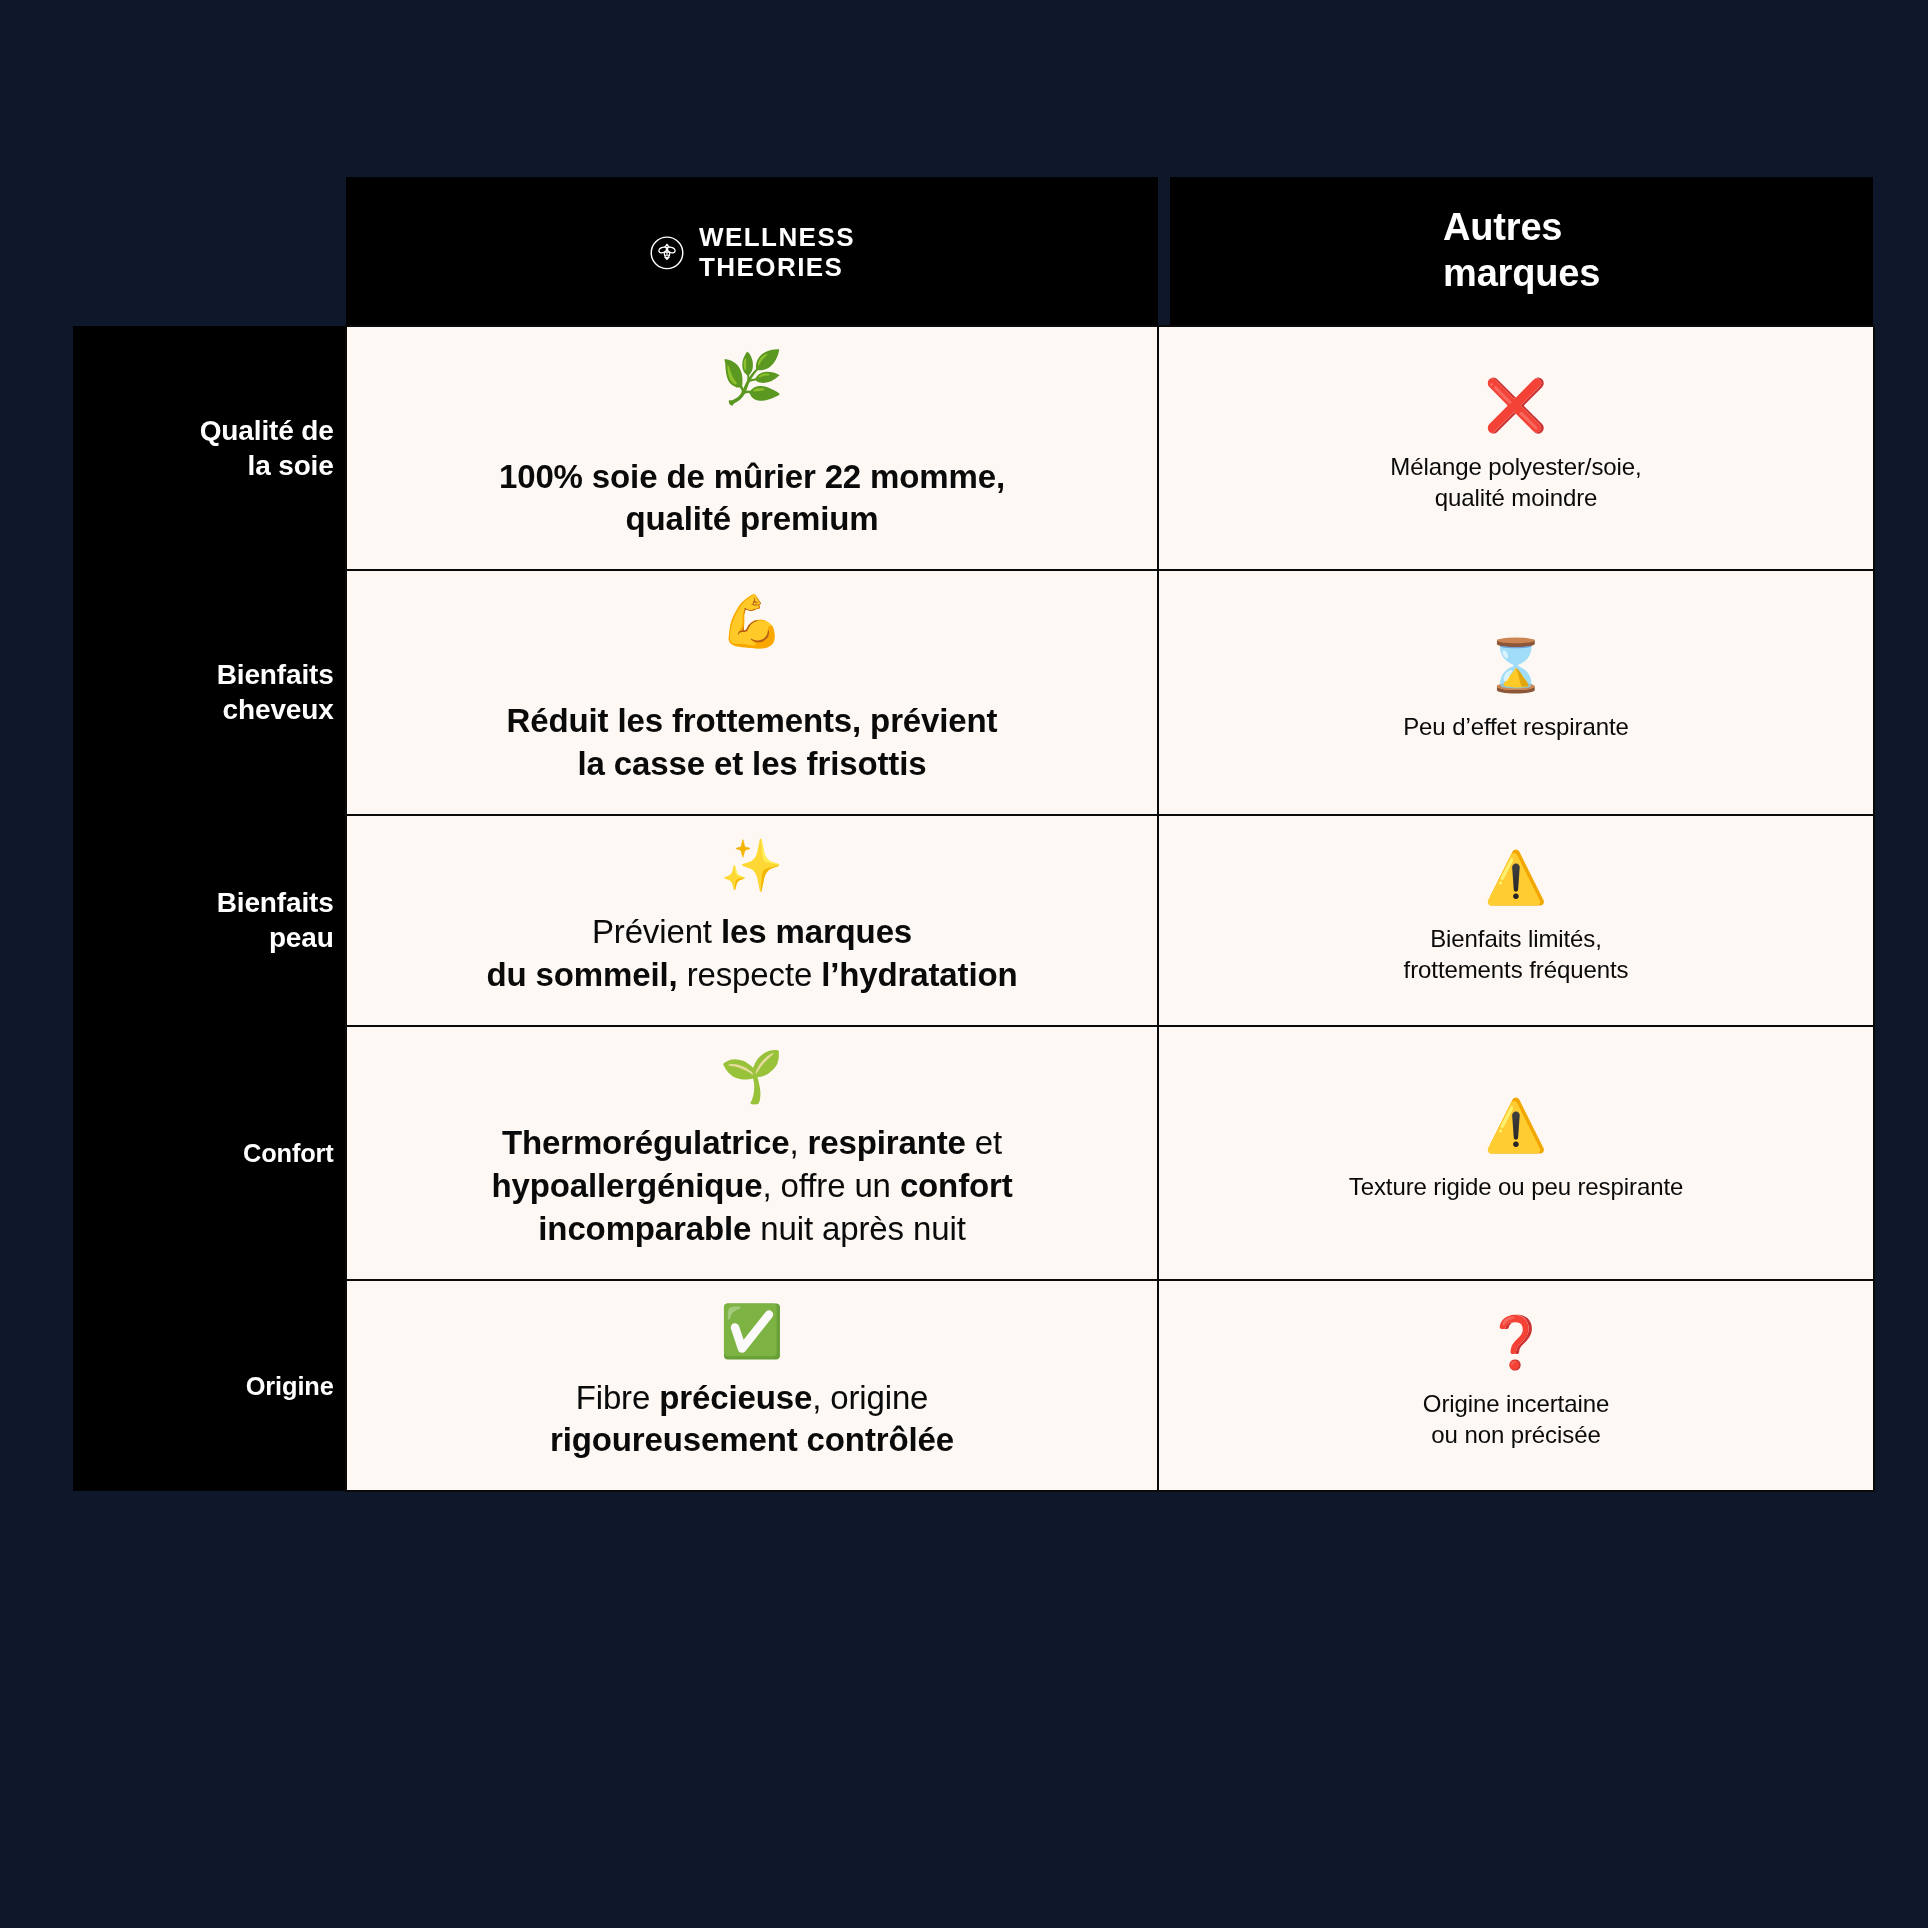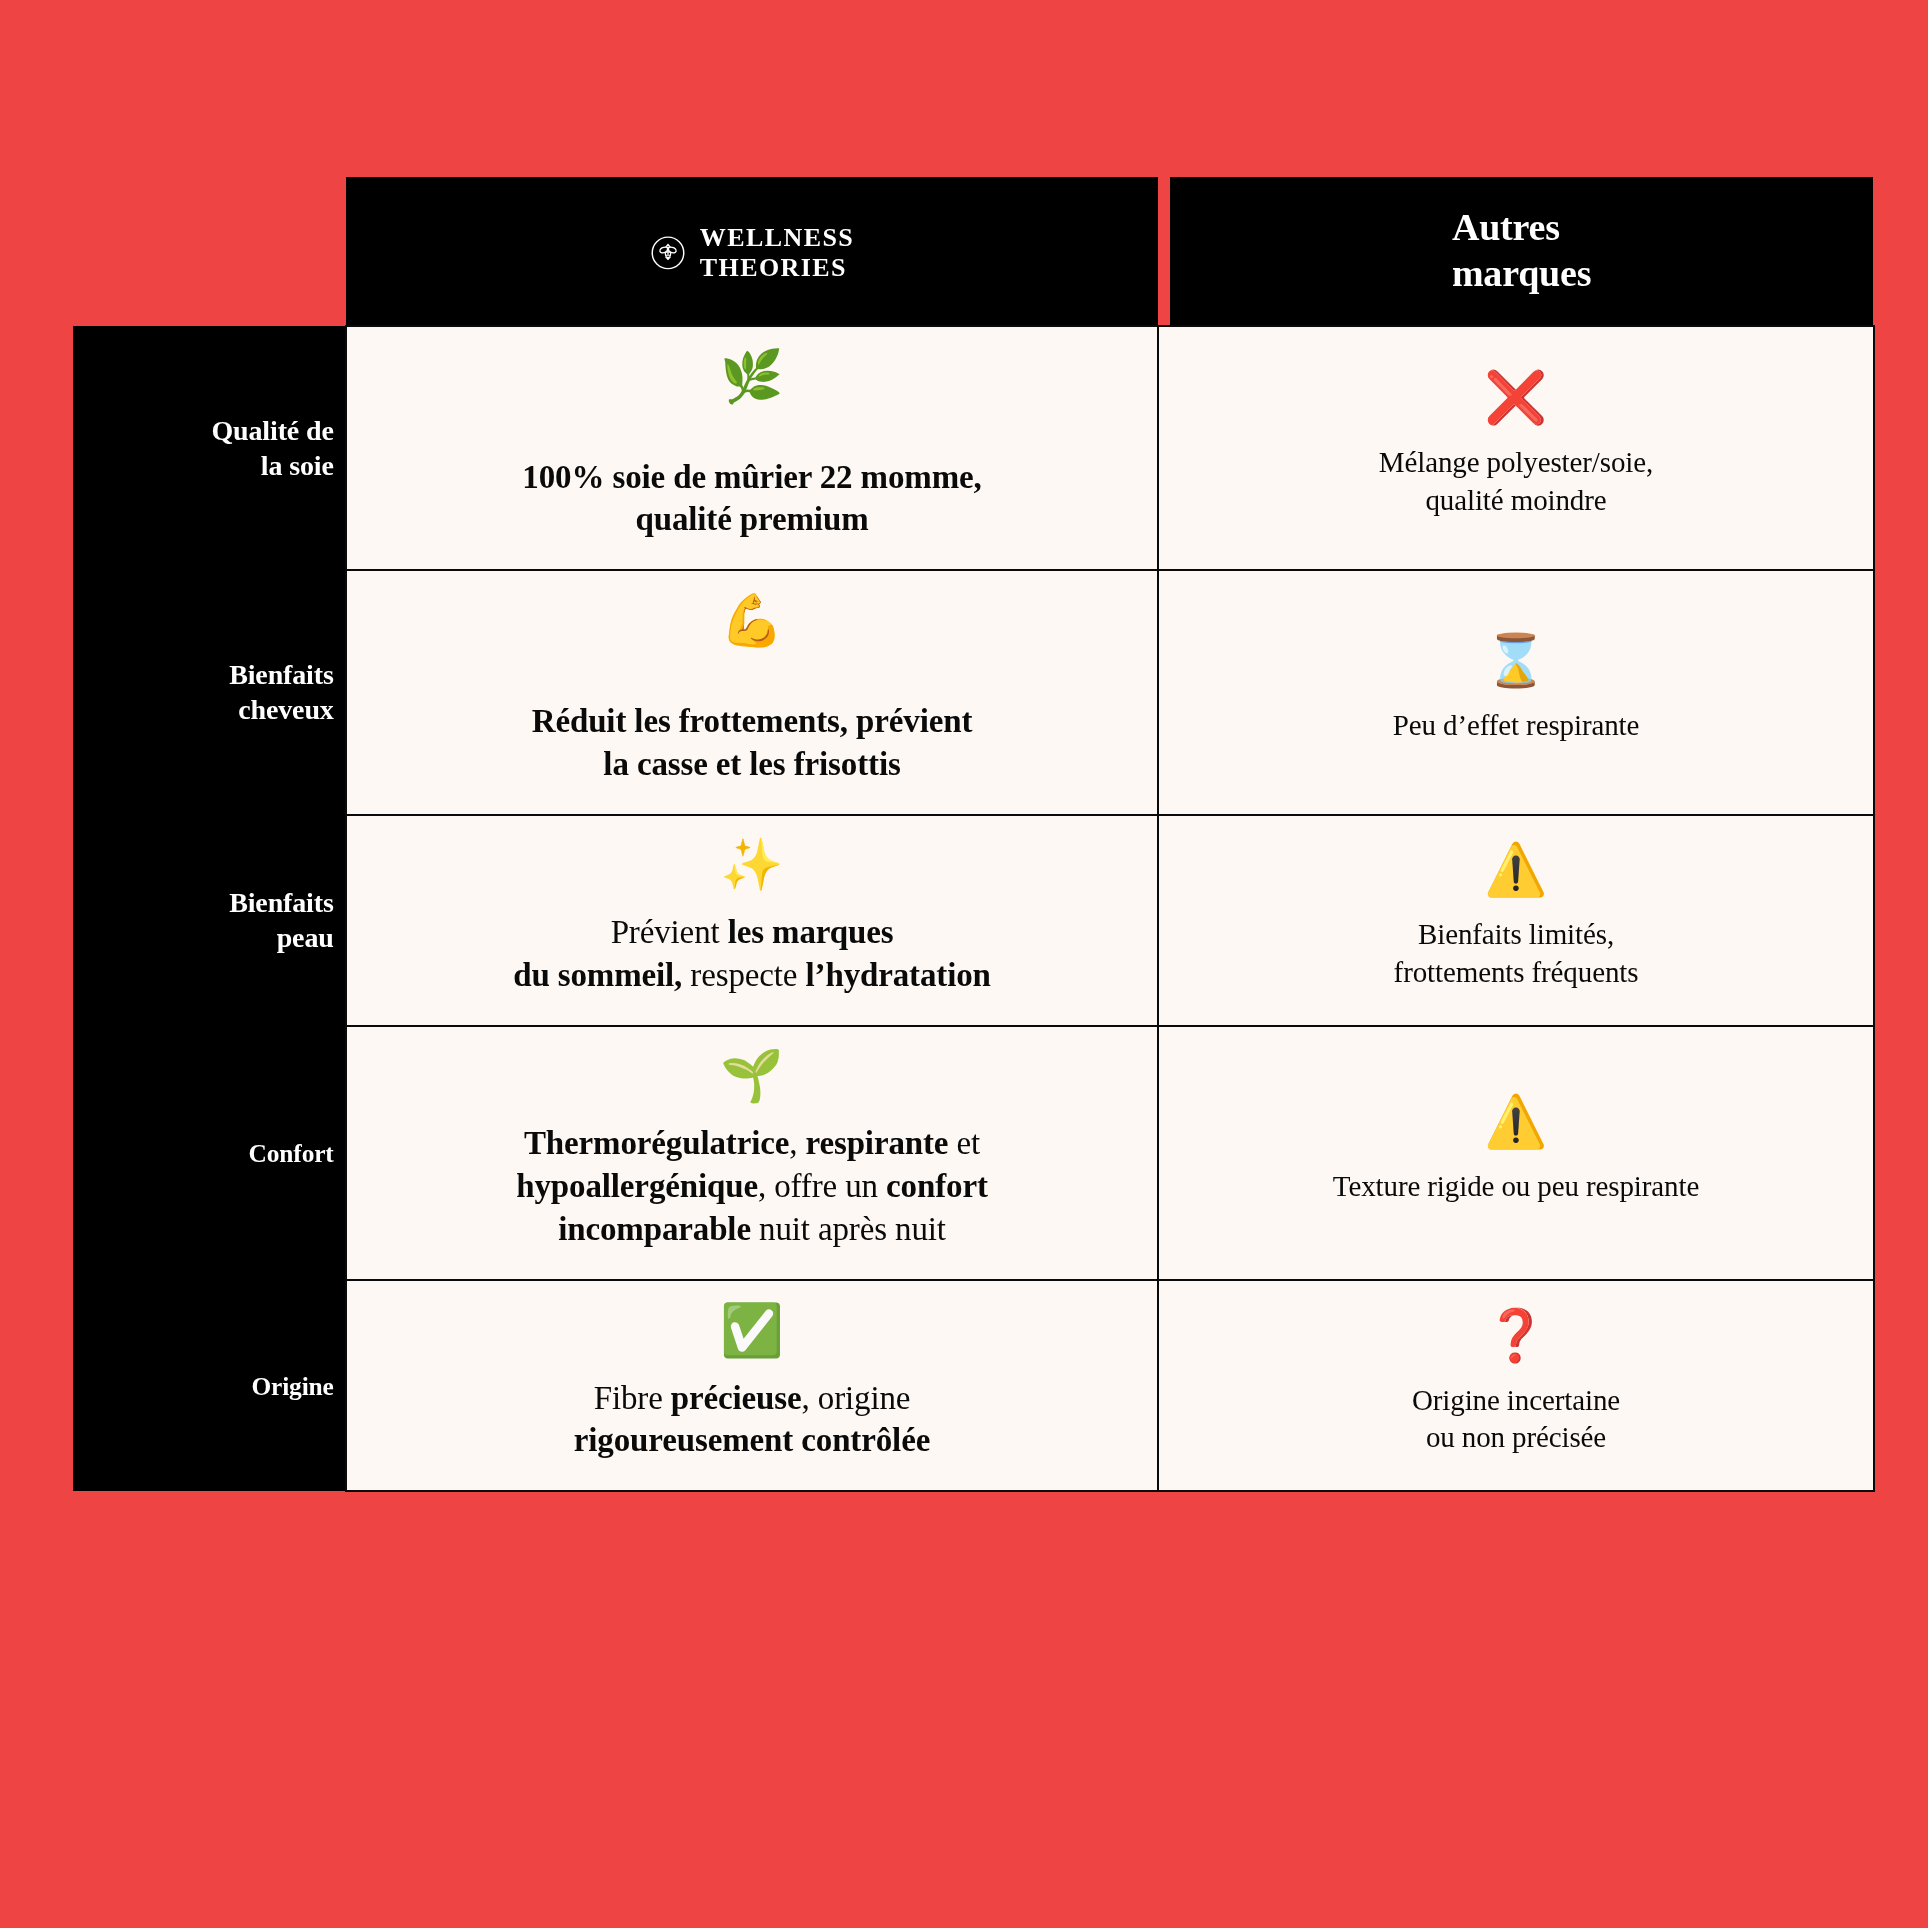--- a/index.html
+++ b/index.html
@@ -9,23 +9,22 @@
     height: 1928px;
     background: #FDF8F3;
     font-family: "Liberation Sans", sans-serif;
     -webkit-font-smoothing: antialiased;
   }
 
   #board {
     position: relative;
     width: 1928px;
     height: 1928px;
-    background: #ef4444;
+    background: #0f172a;
     overflow: hidden;
-    font-family: Liberation Serif, serif;
   }
 
   
   .header-row {
     position: absolute;
     left: 73px;
     top: 177px;
     width: 1800px;
     height: 148px;
     display: flex;
@@ -116,21 +115,21 @@
 
   .val-text {
     font-size: 33px;
     line-height: 1.30;
     color: #0A0A0A;
     letter-spacing: -0.004em;
   }
   .val-text.bold { font-weight: 700; margin-top: 46px; }
   .val-text b { font-weight: 700; margin-top: 36px; }
 
-  .r-other .val-text { font-size: 29px; font-weight: 400; }
+  .r-other .val-text { font-size: 24px; font-weight: 400; }
 </style>
 </head>
 <body>
 
 <div id="board">
 
   <div class="header-row">
     <div class="hdr-spacer"></div>
 
     <div class="hdr-block hdr-brand">

